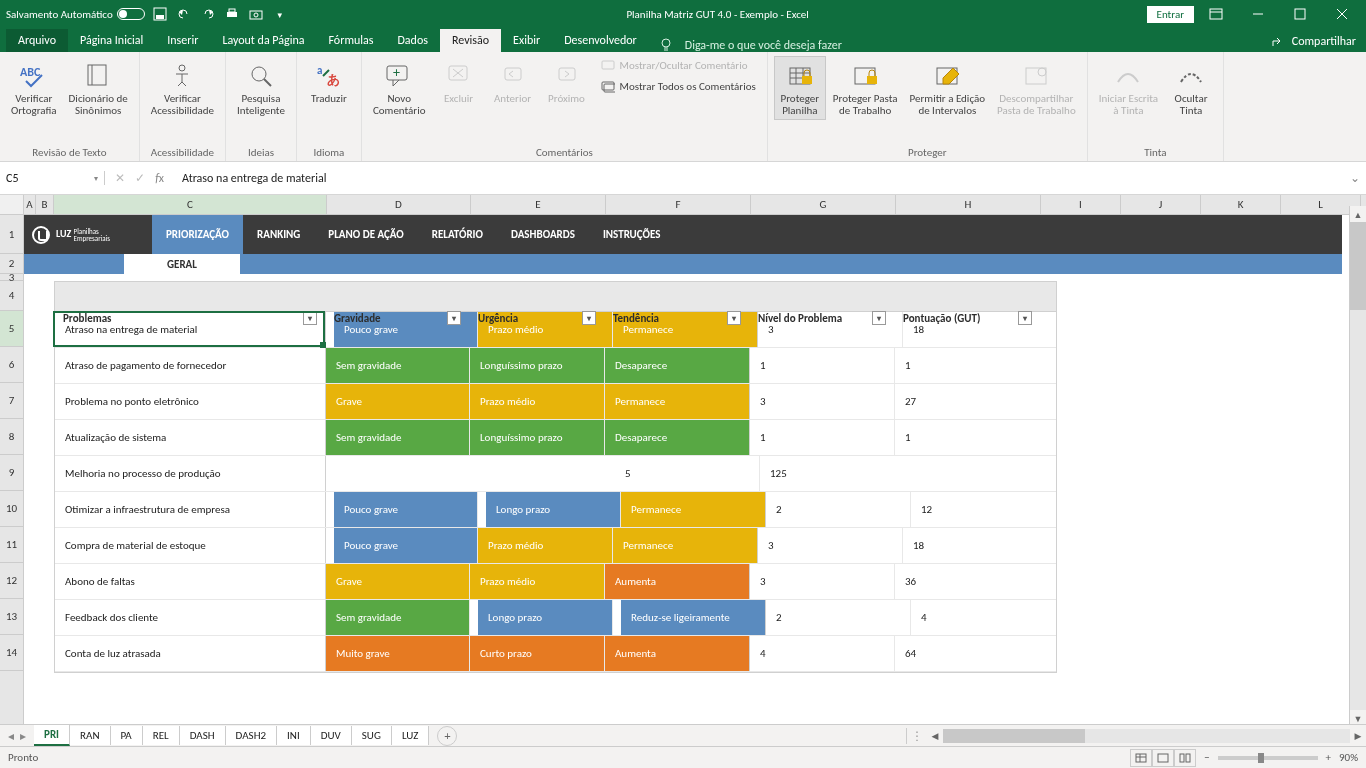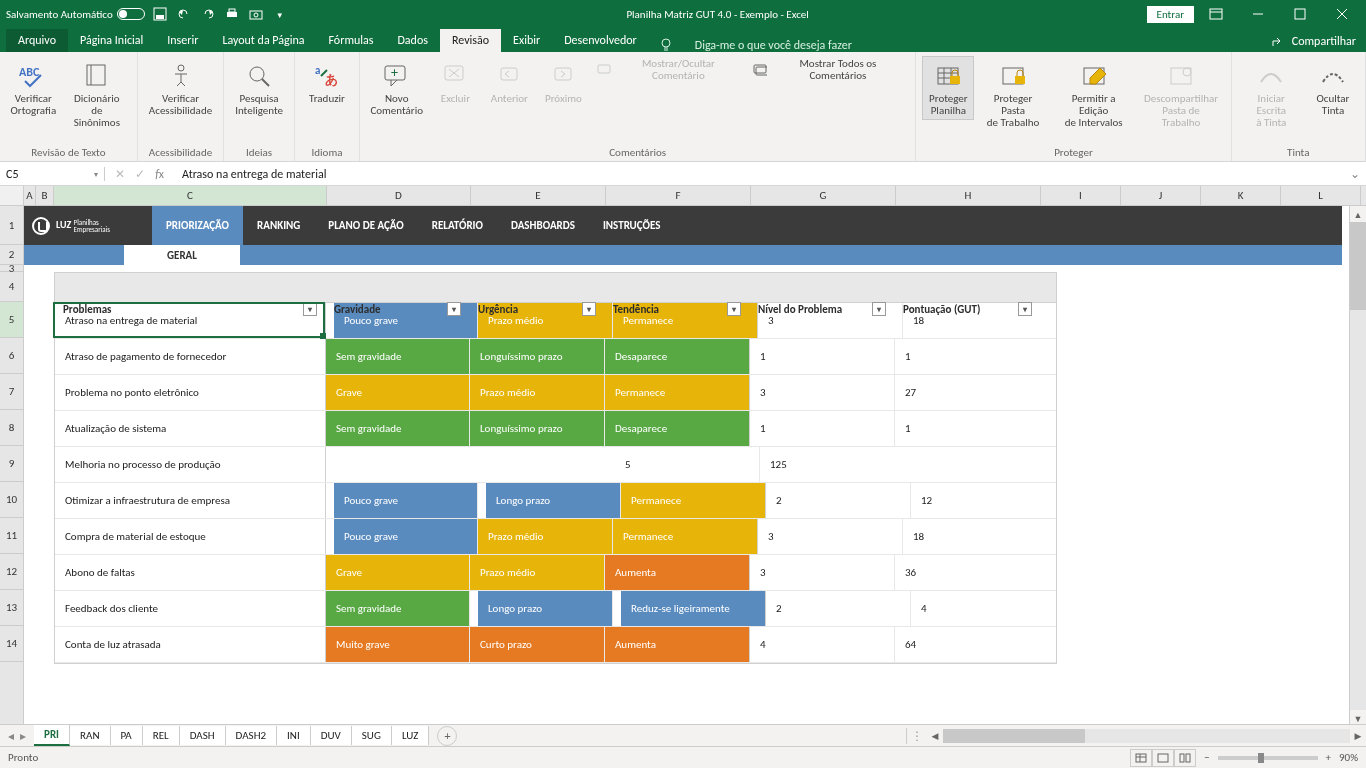--- a/index.html
+++ b/index.html
@@ -15,40 +15,40 @@
 .titlebar .center { flex:1; text-align:center; }
 .titlebar .right { display:flex; align-items:center; gap:2px; padding-right:4px; }
 .signin-btn { background:#fff; color:#0f6e3e; padding:2px 10px; font-size:11px; cursor:pointer; }
 .win-btn { width:40px; height:22px; display:flex; align-items:center; justify-content:center; cursor:pointer; }
 
 
 .menubar { height:24px; background:#0f6e3e; display:flex; align-items:flex-end; color:#fff; font-size:12px; padding-left:6px; }
 .menubar .tab { padding:4px 12px 5px; cursor:pointer; }
 .menubar .tab.file { background:#0c5b33; }
 .menubar .tab.active { background:#f3f2f1; color:#222; }
-.tellme { display:flex; align-items:center; gap:22px; padding:0 10px; color:#d6f0e1; }
+.tellme { display:flex; align-items:center; gap:12px; padding:0 10px; color:#d6f0e1; }
 .menubar .spacer { flex:1; }
 .share-btn { padding:4px 10px; cursor:pointer; display:flex; align-items:center; gap:6px; }
 
 
 .ribbon { height:110px; background:#f3f2f1; border-bottom:1px solid #d6d6d6; display:flex; font-size:11px; color:#444; }
 .ribbon-group { border-right:1px solid #e1e1e1; padding:4px 6px 2px; display:flex; flex-direction:column; justify-content:space-between; }
 .ribbon-group .body { display:flex; align-items:flex-start; gap:2px; }
 .rbtn { display:flex; flex-direction:column; align-items:center; justify-content:flex-start; padding:2px 4px; min-width:52px; cursor:pointer; text-align:center; line-height:12px; border:1px solid transparent; }
 .rbtn.active { background:#e1e1e1; border-color:#c8c8c8; }
 .rbtn .ico { width:32px; height:32px; display:flex; align-items:center; justify-content:center; margin-bottom:2px; }
 .rbtn span.lbl { font-size:11px; }
 .rbtn.small { min-width:auto; flex-direction:row; gap:4px; font-size:11px; padding:1px 4px; }
 .rbtn.small .ico { width:16px; height:16px; margin:0; }
 .rbtn.disabled { color:#b3b3b3; }
 .group-label { text-align:center; font-size:11px; color:#666; padding-top:2px; }
-.minicol { display:flex; flex-direction:row; gap:1px; }
-
-
-.fxbar { height:24px; display:flex; align-items:center; border-bottom:1px solid #d6d6d6; font-size:12px; }
+.minicol { display:flex; flex-direction:column; gap:1px; }
+
+
+.fxbar { height:33px; display:flex; align-items:center; border-bottom:1px solid #d6d6d6; font-size:12px; }
 .namebox { width:105px; border-right:1px solid #ccc; padding:0 6px; display:flex; align-items:center; justify-content:space-between; }
 .fx-icons { display:flex; align-items:center; gap:10px; padding:0 10px; color:#888; }
 .fx-input { flex:1; padding:0 8px; display:flex; align-items:center; }
 .fx-expand { width:22px; text-align:center; color:#888; }
 
 
 .colhdr { height:20px; display:flex; background:#e6e6e6; border-bottom:1px solid #ccc; font-size:11px; color:#333; }
 .corner { width:24px; border-right:1px solid #ccc; background:#f0f0f0; }
 .ch { border-right:1px solid #ccc; display:flex; align-items:center; justify-content:center; }
 .ch.sel { background:#d3e5d3; }

